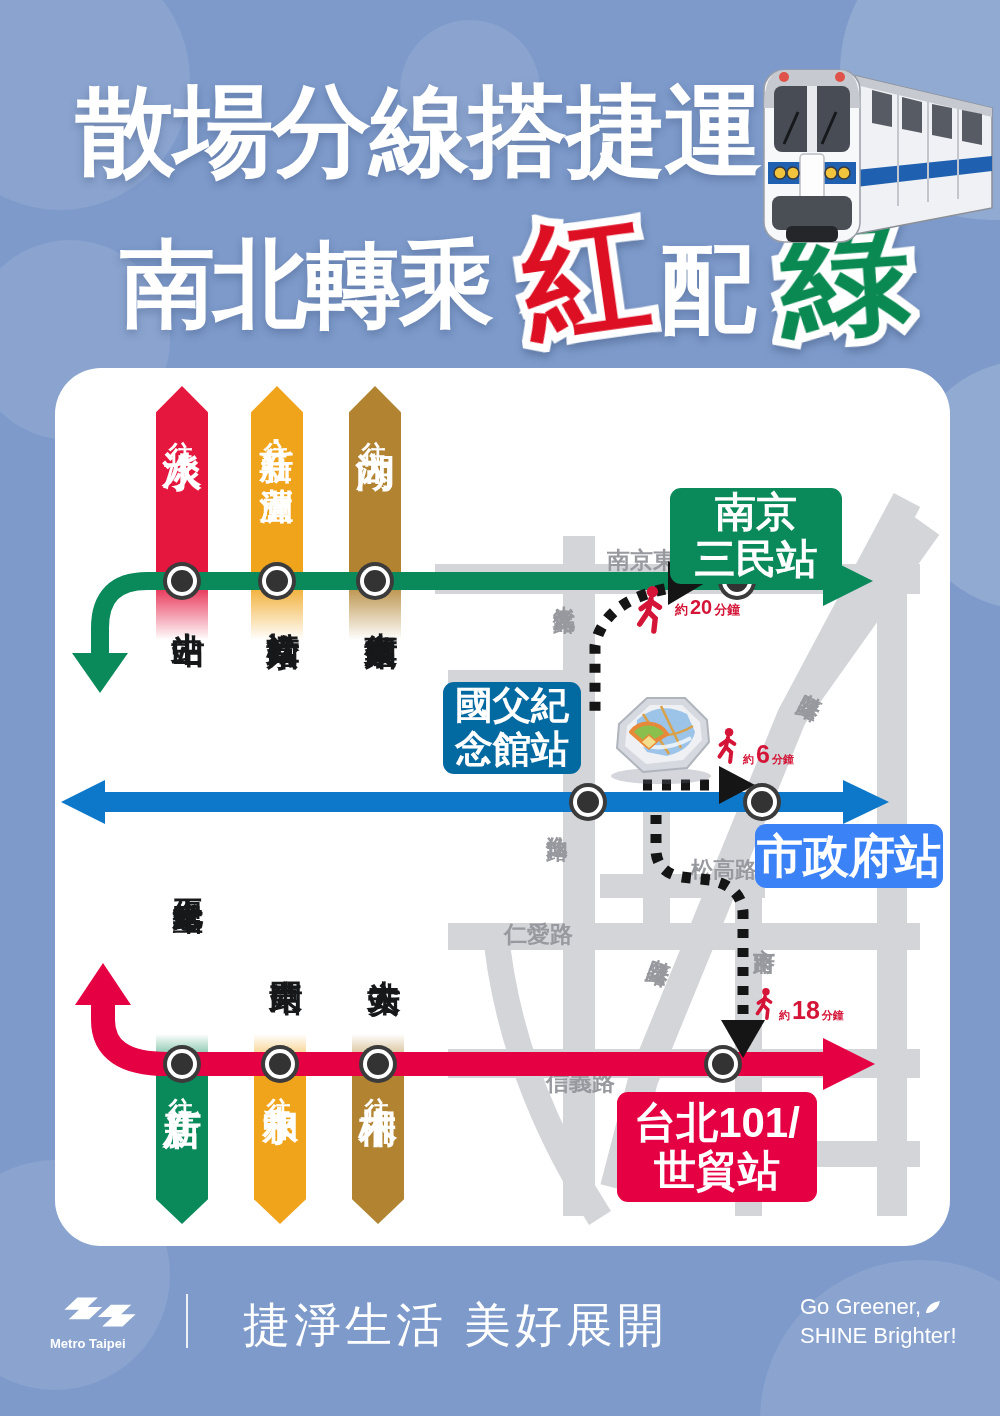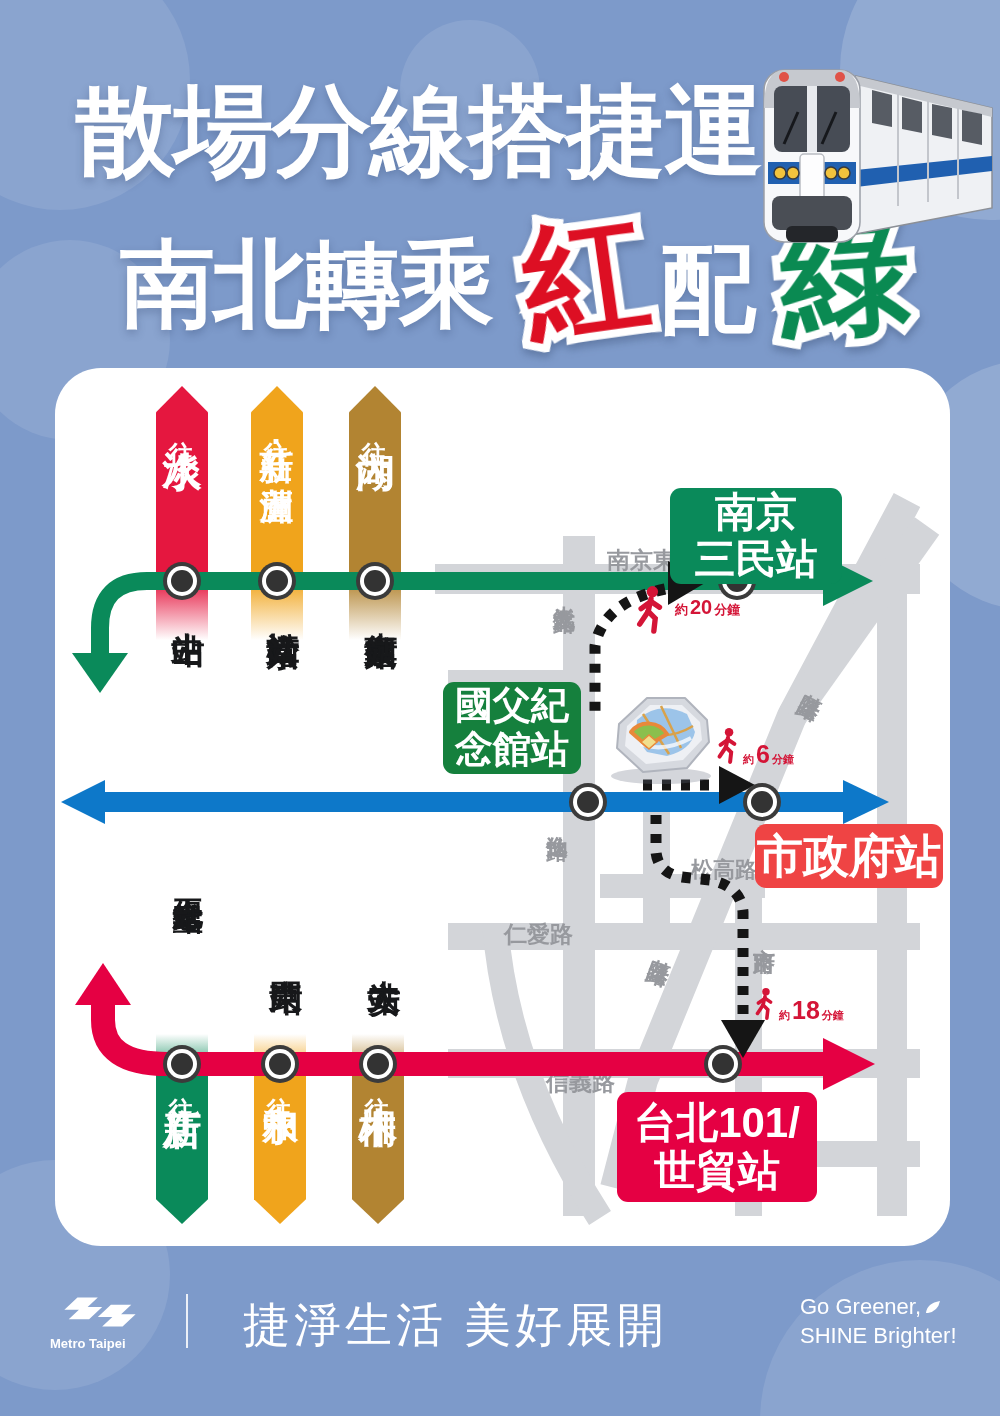--- a/index.html
+++ b/index.html
@@ -273,25 +273,25 @@
     <div class="stname" style="left:205px;top:238px;font-size:33px;">松江南京站</div>
     <div class="stname" style="left:303px;top:238px;font-size:33px;">南京復興站</div>
     <div class="stname" style="left:112px;top:506px;font-size:30px;">中正紀念堂站</div>
     <div class="stname" style="left:208px;top:586px;font-size:33px;">東門站</div>
     <div class="stname" style="left:306px;top:586px;font-size:33px;">大安站</div>
 
     <div class="slabel" style="left:615px;top:84px;width:172px;height:96px;background:#0a8a5a;font-size:41px;margin-top:36px;">
       <span>南京</span>
       <span>三民站</span>
     </div>
-    <div class="slabel" style="left:388px;top:314px;width:138px;height:92px;background:#15803d;font-size:38px;">
+    <div class="slabel" style="left:388px;top:314px;width:138px;height:92px;background:#0369a1;font-size:38px;">
       <span>國父紀</span>
       <span>念館站</span>
     </div>
-    <div class="slabel" style="left:700px;top:456px;width:188px;height:64px;background:#ef4444;font-size:46px;">
+    <div class="slabel" style="left:700px;top:456px;width:188px;height:64px;background:#3b82f6;font-size:46px;">
       <span>市政府站</span>
     </div>
     <div class="slabel" style="left:562px;top:724px;width:200px;height:110px;background:#e50043;font-size:42px;">
       <span>台北101/</span>
       <span>世貿站</span>
     </div>
 
     <svg class="person" style="left:578px;top:218px;" width="36" height="48" viewBox="0 0 24 34">
       <circle cx="13" cy="4" r="4" fill="currentColor"></circle>
       <g stroke="currentColor" stroke-width="3.8" fill="none" stroke-linecap="round">

